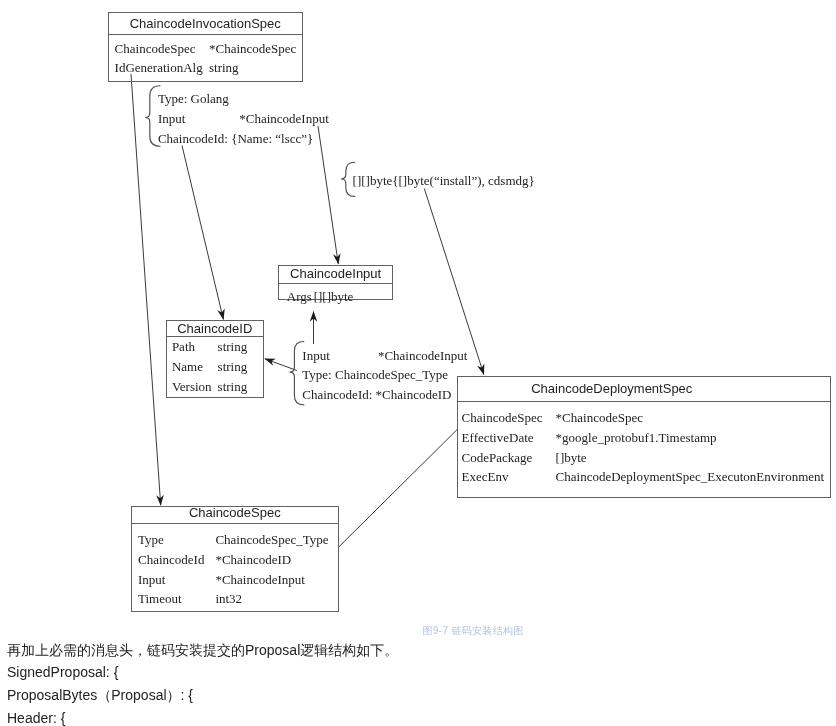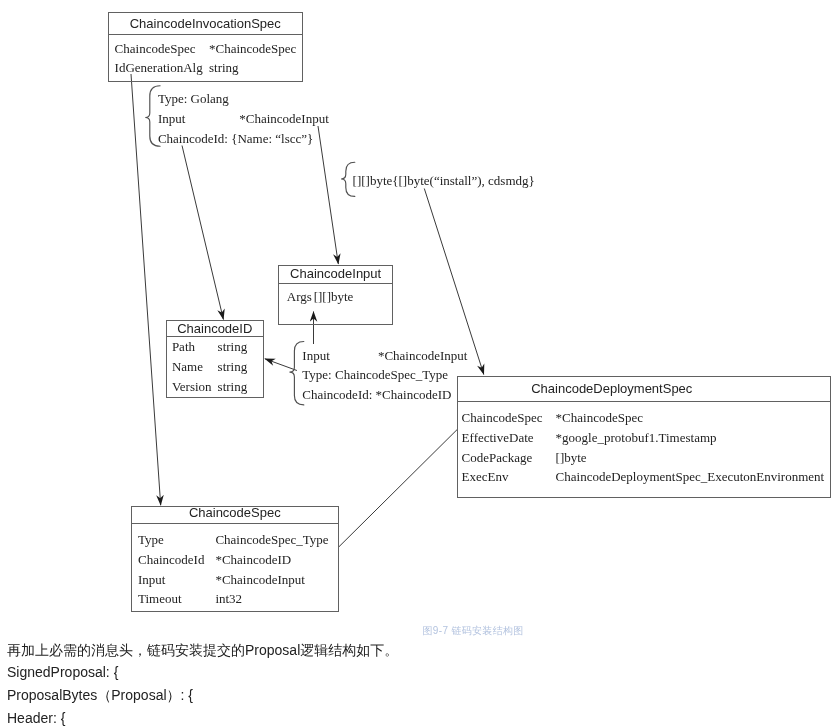--- a/index.html
+++ b/index.html
@@ -98,21 +98,21 @@
     <div class="row" style="top:35.5px;">
       <span style="left:5.6px;">ChaincodeSpec</span>
       <span style="left:100px;">*ChaincodeSpec</span>
     </div>
     <div class="row" style="top:55px;">
       <span style="left:5.6px;">IdGenerationAlg</span>
       <span style="left:100px;">string</span>
     </div>
   </div>
 
-  <div class="ebox" style="left:278px; top:265px; width:115.3px; height:60px;">
+  <div class="ebox" style="left:278px; top:265px; width:115.3px; height:35px;">
     <div class="hdr" style="top:8.4px;">ChaincodeInput</div>
     <div class="divider" style="top:16.6px;"></div>
     <div class="row" style="top:31.2px;">
       <span style="left:7.8px;">Args</span>
       <span style="left:34.7px;">[][]byte</span>
     </div>
   </div>
 
   <div class="ebox" style="left:166px; top:319.8px; width:97.5px; height:78.2px;">
     <div class="hdr" style="top:7.8px;">ChaincodeID</div>

